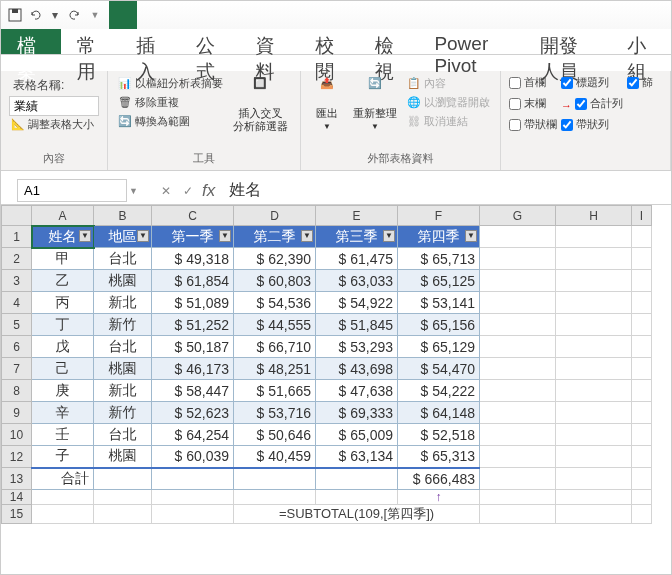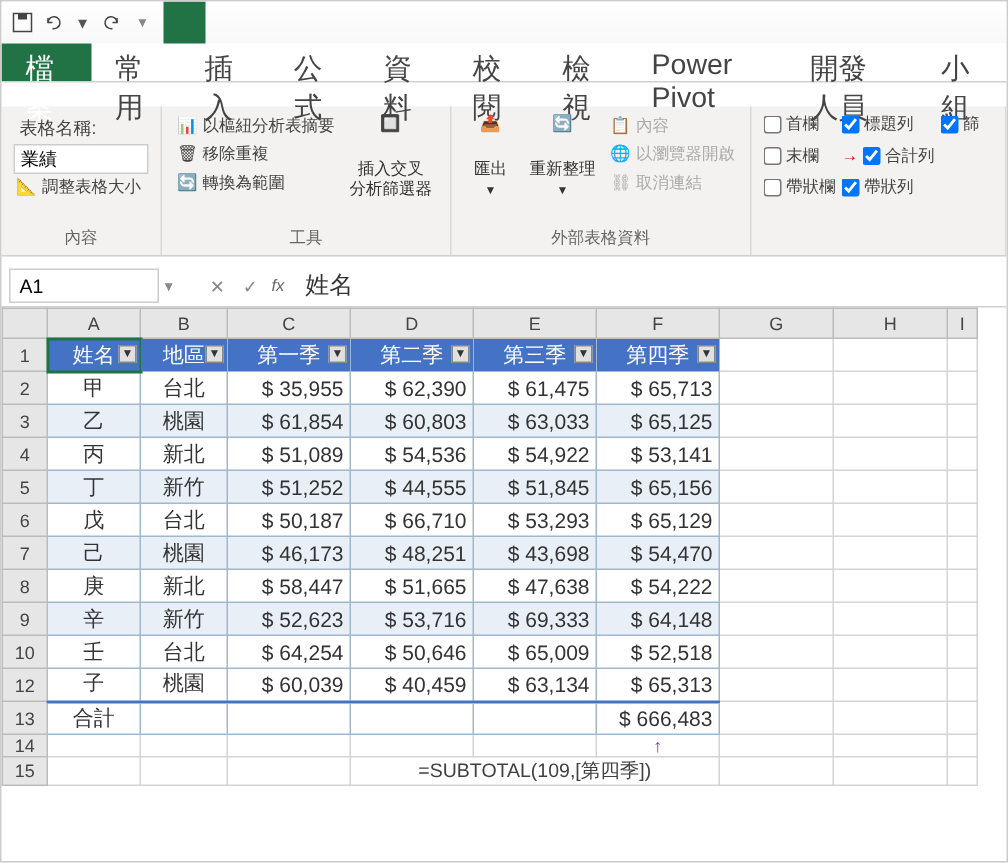--- a/index.html
+++ b/index.html
@@ -18,24 +18,24 @@
 .ribbon-top { display: flex; flex: 1; gap: 4px; }
 .ribbon-col { display: flex; flex-direction: column; gap: 2px; }
 .ribbon-btn { display: flex; align-items: center; gap: 3px; padding: 1px 2px; color: #444; white-space: nowrap; }
 .ribbon-btn svg, .ribbon-btn .ico { width: 14px; height: 14px; flex-shrink: 0; }
 .ribbon-bigbtn { display: flex; flex-direction: column; align-items: center; gap: 2px; padding: 2px 4px; font-size: 11px; text-align: center; line-height: 1.2; }
 .ribbon-bigbtn .ico { width: 28px; height: 28px; }
 .chk-row { display: flex; align-items: center; gap: 3px; color: #444; }
 .chk-row input { width: 12px; height: 12px; }
 .red-arrow { color: #d00; font-weight: bold; }
 .namebox-row { display: flex; align-items: center; height: 28px; border-bottom: 1px solid #d0d0d0; margin-top: 6px; }
-.namebox { width: 100px; border: 1px solid #ccc; padding: 3px 6px; font-size: 13px; margin-left: 5px; }
+.namebox { width: 110px; border: 1px solid #ccc; padding: 3px 6px; font-size: 13px; margin-left: 16px; }
 .fx-area { display: flex; align-items: center; gap: 6px; margin-left: 20px; }
 .fx-btn { width: 16px; height: 16px; display: flex; align-items: center; justify-content: center; color: #888; }
-.fx-label { font-style: italic; color: #666; font-size: 11px; }
+.fx-label { font-style: italic; color: #666; font-size: 17px; }
 .formula-bar { font-size: 16px; color: #333; margin-left: 8px; }
 .grid { position: relative; }
 table { border-collapse: collapse; table-layout: fixed; }
 .colhdr th, .rowhdr { background: #e6e6e6; border: 1px solid #bbb; font-weight: normal; color: #444; font-size: 12px; }
 .colhdr th { height: 20px; }
 .rowhdr { width: 30px; text-align: center; }
 .colA { width: 62px; } .colB { width: 58px; } .colC,.colD,.colE,.colF { width: 82px; }
 .colG,.colH { width: 76px; } .colI { width: 20px; }
 .datacell { border: 1px solid #9fb8cd; height: 22px; font-size: 14px; padding: 0 4px; text-align: right; }
 .hdr-cell { background: #4472C4; color: #fff; text-align: center; position: relative; padding: 0 2px; }
@@ -246,21 +246,21 @@
     <td class="empty-cell"></td>
           <td class="empty-cell"></td>
           <td class="empty-cell"></td>
   </tr>
   </tbody>
       <tbody id="data-rows">
         <tr>
     <td class="rowhdr">2</td>
     <td class="datacell band0 centered">甲</td>
     <td class="datacell band0 centered">台北</td>
-    <td class="datacell band0">$  35,955</td>
+    <td class="datacell band0">$  49,318</td>
     <td class="datacell band0">$  62,390</td>
     <td class="datacell band0">$  61,475</td>
     <td class="datacell band0">$  65,713</td>
     <td class="empty-cell"></td>
     <td class="empty-cell"></td>
     <td class="empty-cell"></td>
         </tr>
         <tr>
     <td class="rowhdr">3</td>
     <td class="datacell band1 centered">乙</td>
@@ -366,21 +366,21 @@
     <td class="datacell band0">$  63,134</td>
     <td class="datacell band0">$  65,313</td>
     <td class="empty-cell"></td>
     <td class="empty-cell"></td>
     <td class="empty-cell"></td>
         </tr>
       </tbody>
   <tbody>
         <tr>
     <td class="rowhdr">13</td>
-    <td class="datacell total-row centered" style="text-align:center;">合計</td>
+    <td class="datacell total-row centered" style="text-align:right;">合計</td>
     <td class="datacell total-row"></td>
     <td class="datacell total-row"></td>
     <td class="datacell total-row"></td>
     <td class="datacell total-row"></td>
     <td class="datacell total-row">$  666,483</td>
     <td class="empty-cell"></td>
           <td class="empty-cell"></td>
           <td class="empty-cell"></td>
   </tr>
   <tr>

